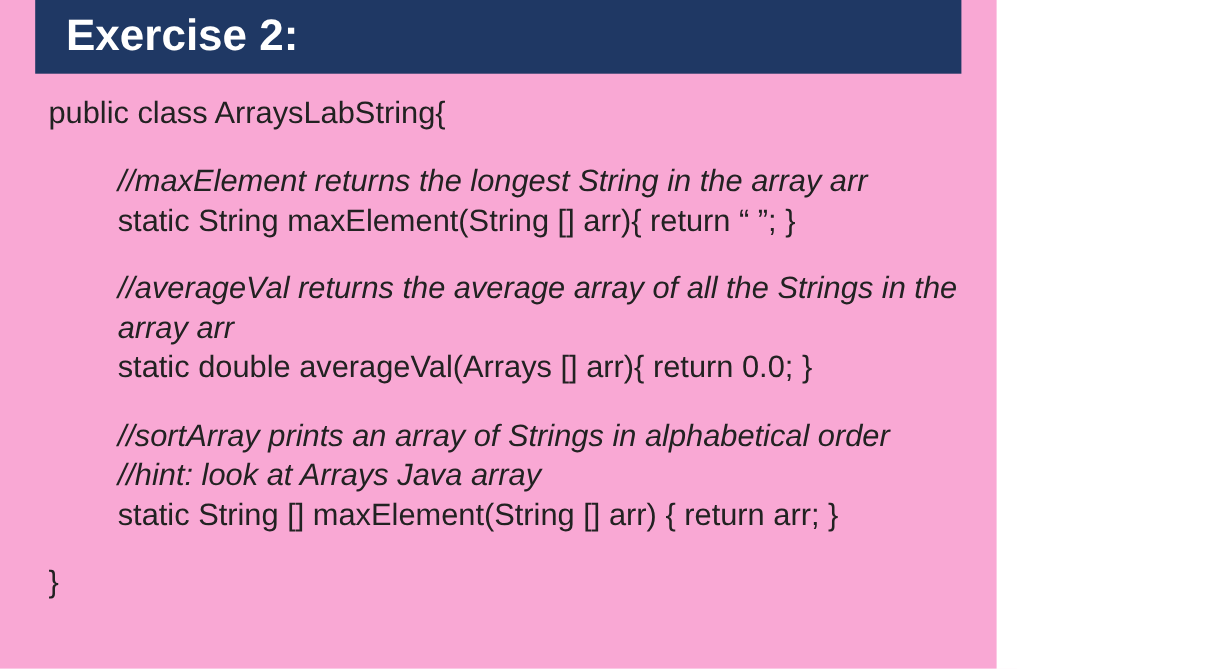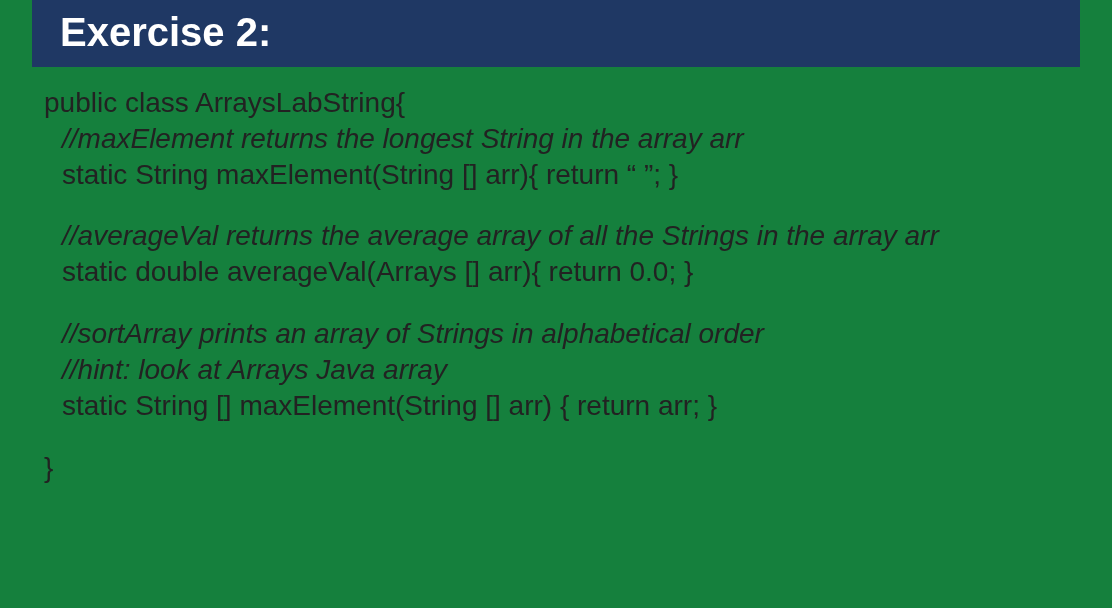--- a/index.html
+++ b/index.html
@@ -2,46 +2,47 @@
 <html><head>
 <meta charset="utf-8">
 <style>
   html, body {
     margin: 0;
     padding: 0;
     background: #ffffff;
     font-family: Arial, Helvetica, sans-serif;
   }
   .page {
-    width: 1112px;
+    width: 906px;
     height: 608px;
     position: relative;
     box-sizing: border-box;
-    background: #15803d;
+    background: #f9a8d4;
   }
   .header-bar {
     background: #1f3864;
     color: #ffffff;
     font-size: 40px;
     font-weight: bold;
     padding: 10px 28px 12px 28px;
     margin: 0 32px;
     box-sizing: border-box;
     font-family: Arial, Helvetica, sans-serif;
   }
   .body-area {
     padding: 18px 32px 0 44px;
     font-size: 28px;
     color: #222;
     line-height: 1.28;
   }
   .class-decl {
+    margin-bottom: 26px;
   }
   .block {
-    margin-left: 18px;
+    margin-left: 63px;
     margin-bottom: 26px;
   }
   .comment {
     font-style: italic;
   }
   .close-brace {
     margin-left: 0;
   }
 </style>
 </head>

